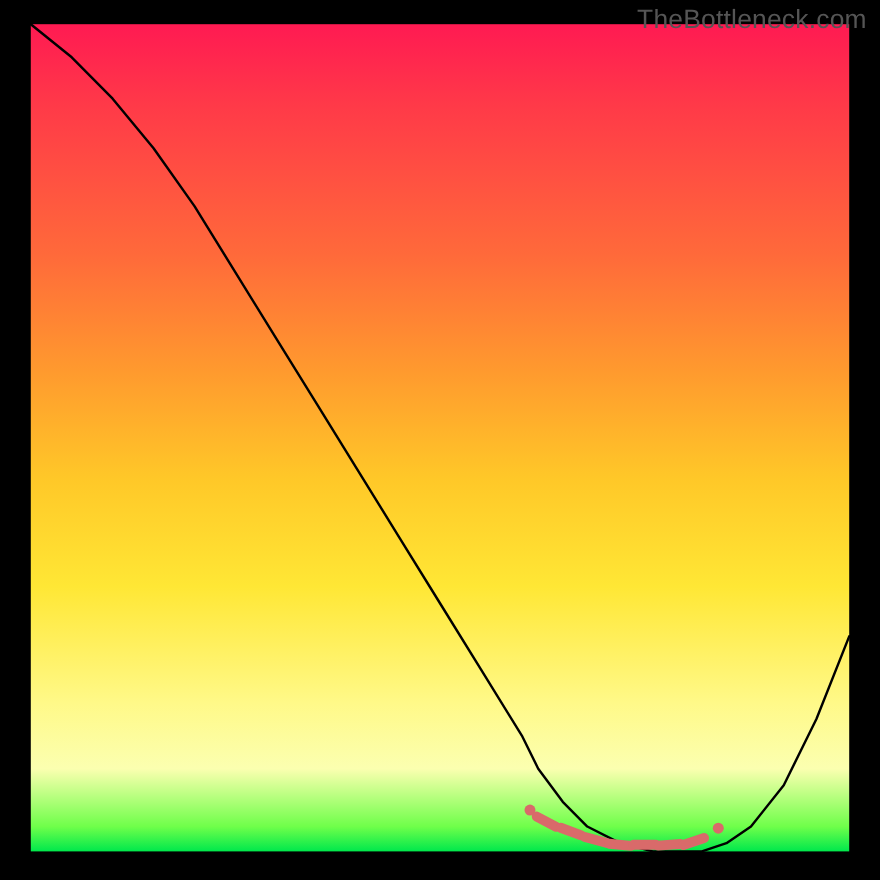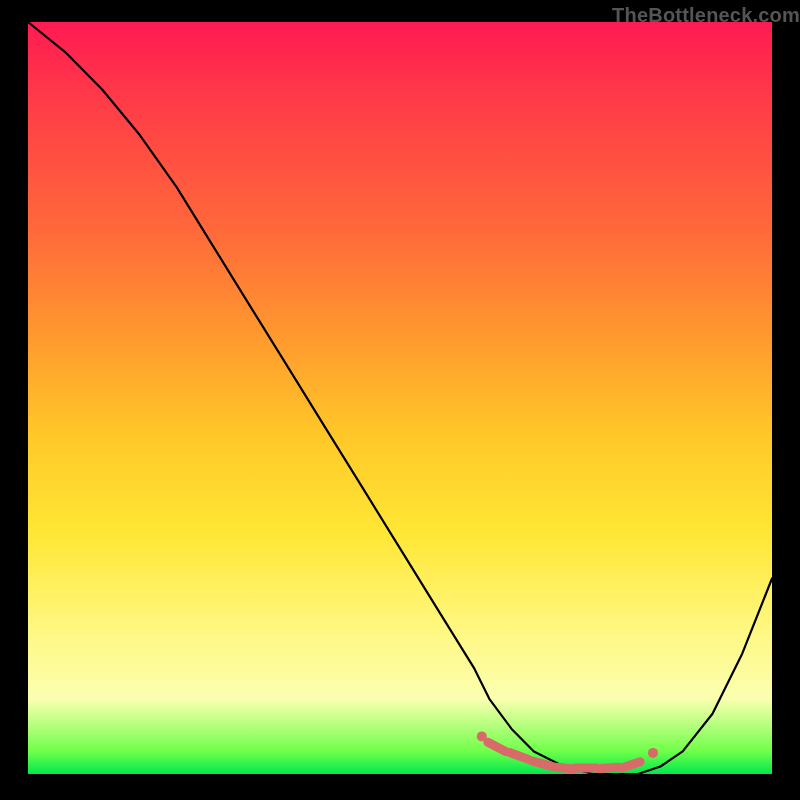--- a/index.html
+++ b/index.html
@@ -7,24 +7,24 @@
     width: 800px;
     height: 800px;
     background: #000;
     font-family: Arial, Helvetica, sans-serif;
     position: relative;
     overflow: hidden;
   }
   .watermark {
     position: absolute;
     top: 4px;
-    right: 0;
+    right: 12px;
     color: #555;
-    font-size: 20px;
-    font-weight: 700;
+    font-size: 24px;
+    font-weight: 400;
     z-index: 5;
     letter-spacing: 0.2px;
   }
   .plot-frame {
     position: absolute;
     left: 28px;
     top: 22px;
     width: 744px;   
     height: 752px;  
     background: #000;

